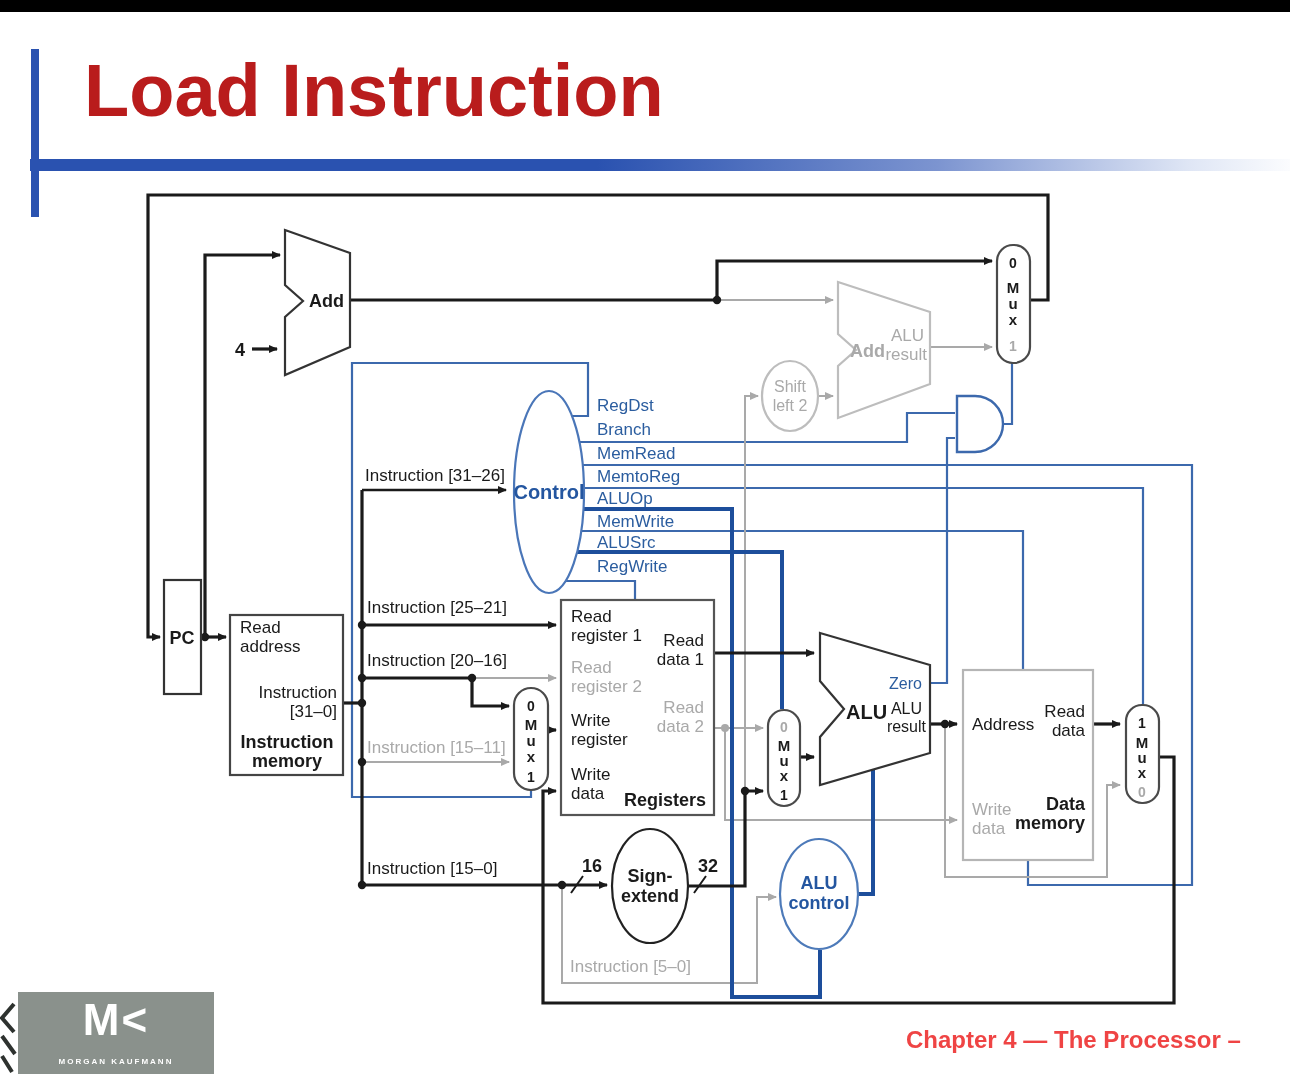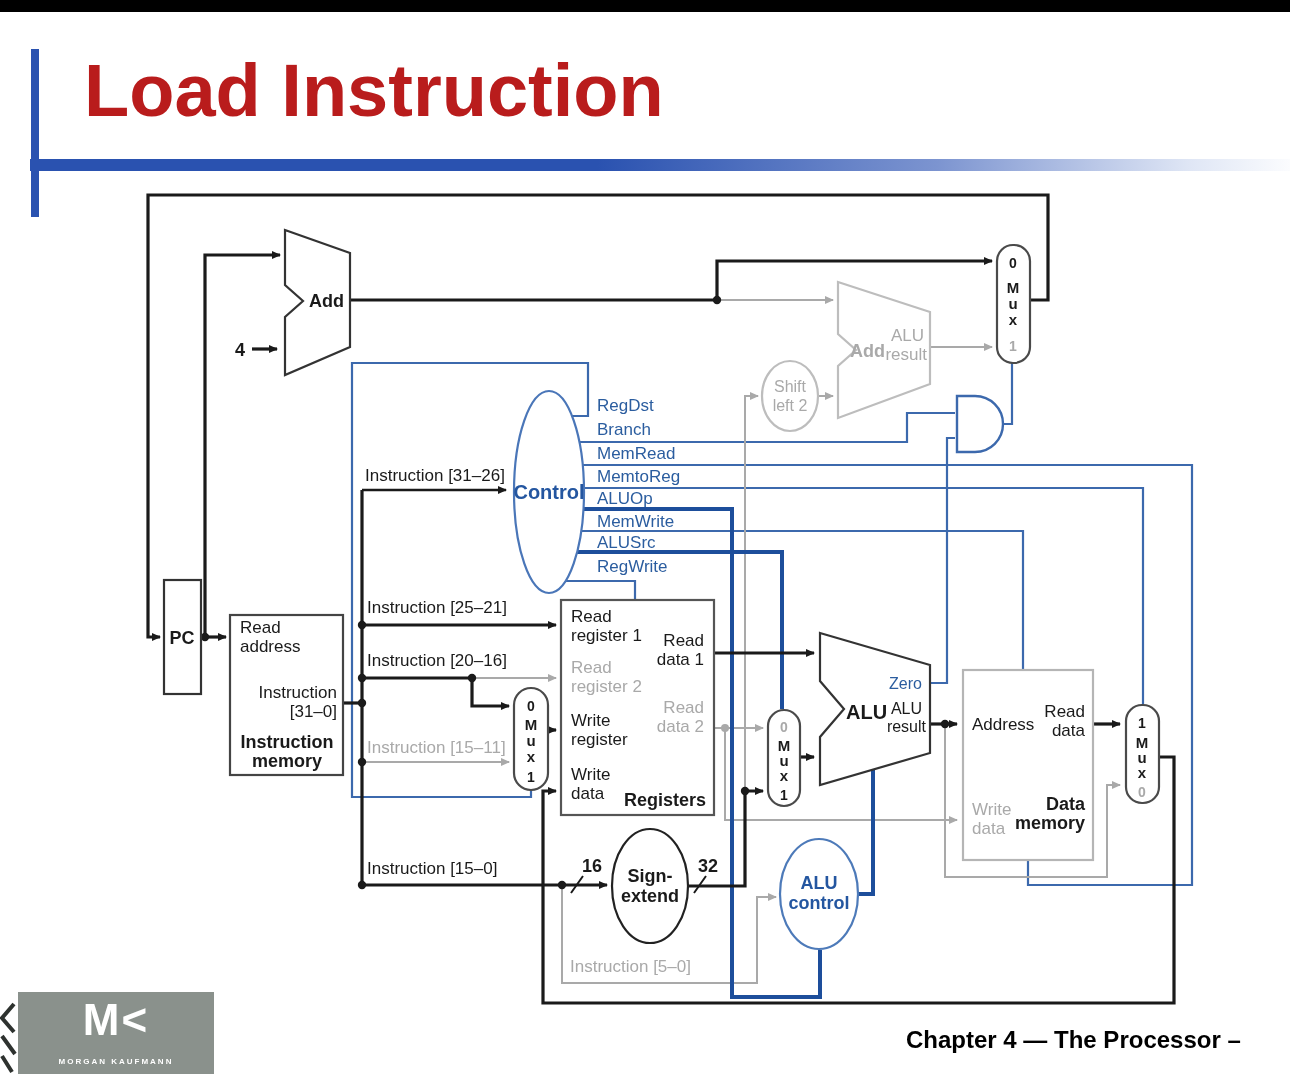--- a/index.html
+++ b/index.html
@@ -4,21 +4,21 @@
 <style>
   html,body{margin:0;padding:0;background:#fff;width:1290px;height:1074px;overflow:hidden;
     font-family:"Liberation Sans",sans-serif;}
   .topbar{position:absolute;left:0;top:0;width:1290px;height:12px;background:#000;}
   .title{position:absolute;left:84px;top:48px;font-size:74px;font-weight:bold;color:#b91c1c;
     letter-spacing:0px;white-space:nowrap;}
   .vbar{position:absolute;left:31px;top:49px;width:8px;height:168px;background:#2a52b0;}
   .hrule{position:absolute;left:30px;top:159px;width:1260px;height:12px;
     background:linear-gradient(to right,#2a52b0 0%,#2a52b0 45%,#7c94d0 72%,#dfe6f5 92%,#fbfcfe 100%);}
   .diagram{position:absolute;left:0;top:0;}
-  .footer-text{position:absolute;left:906px;top:1026px;font-size:24px;font-weight:bold;color:#000000;
+  .footer-text{position:absolute;left:906px;top:1026px;font-size:24px;font-weight:bold;color:#ef4444;
     white-space:nowrap;}
   .logo-box{position:absolute;left:18px;top:992px;width:196px;height:82px;background:#8a918c;
     display:flex;flex-direction:column;align-items:center;justify-content:center;}
   .logo-mark{color:#fff;font-size:44px;font-weight:bold;line-height:40px;letter-spacing:2px;}
   .logo-word{color:#fff;font-size:8px;font-weight:bold;letter-spacing:2px;margin-top:17px;}
   .logo-partial{position:absolute;left:0;top:1000px;}
 
   
   text{font-family:"Liberation Sans",sans-serif;}
   .t  {font-size:17px;fill:#1a1a1a;}

